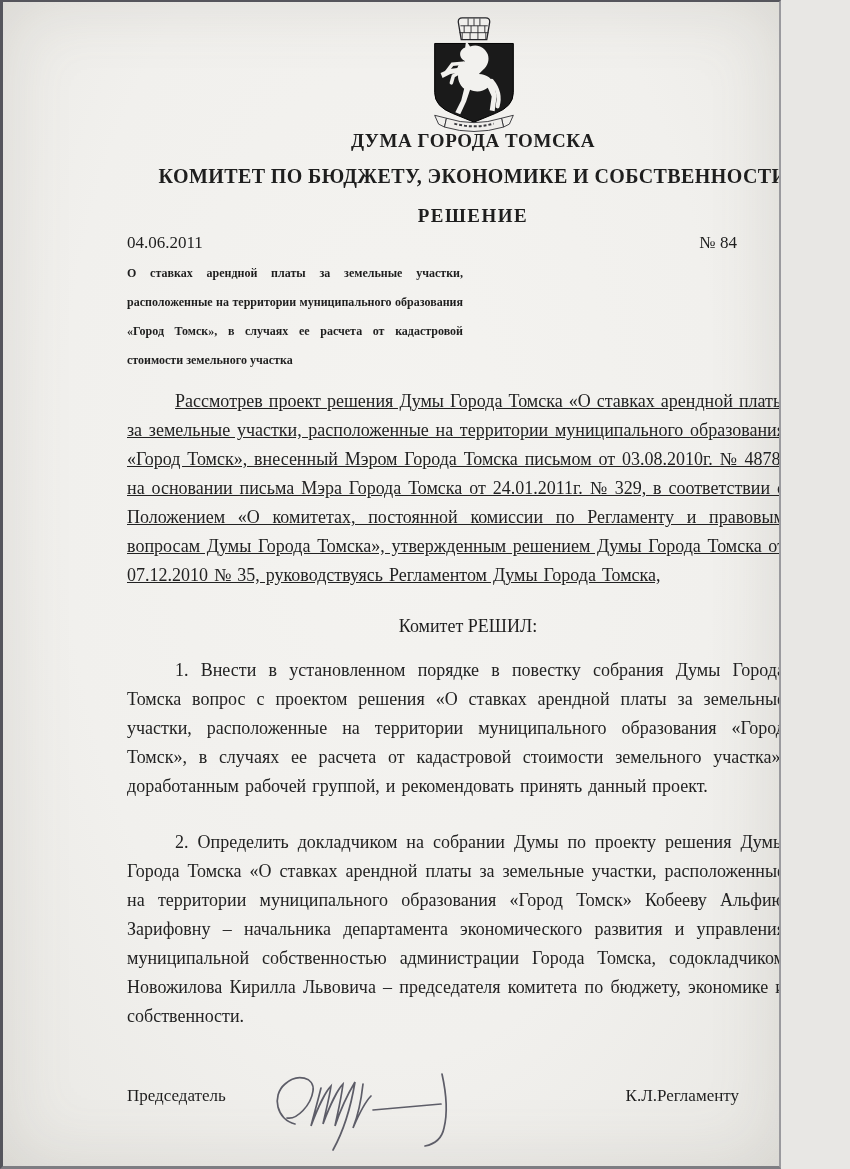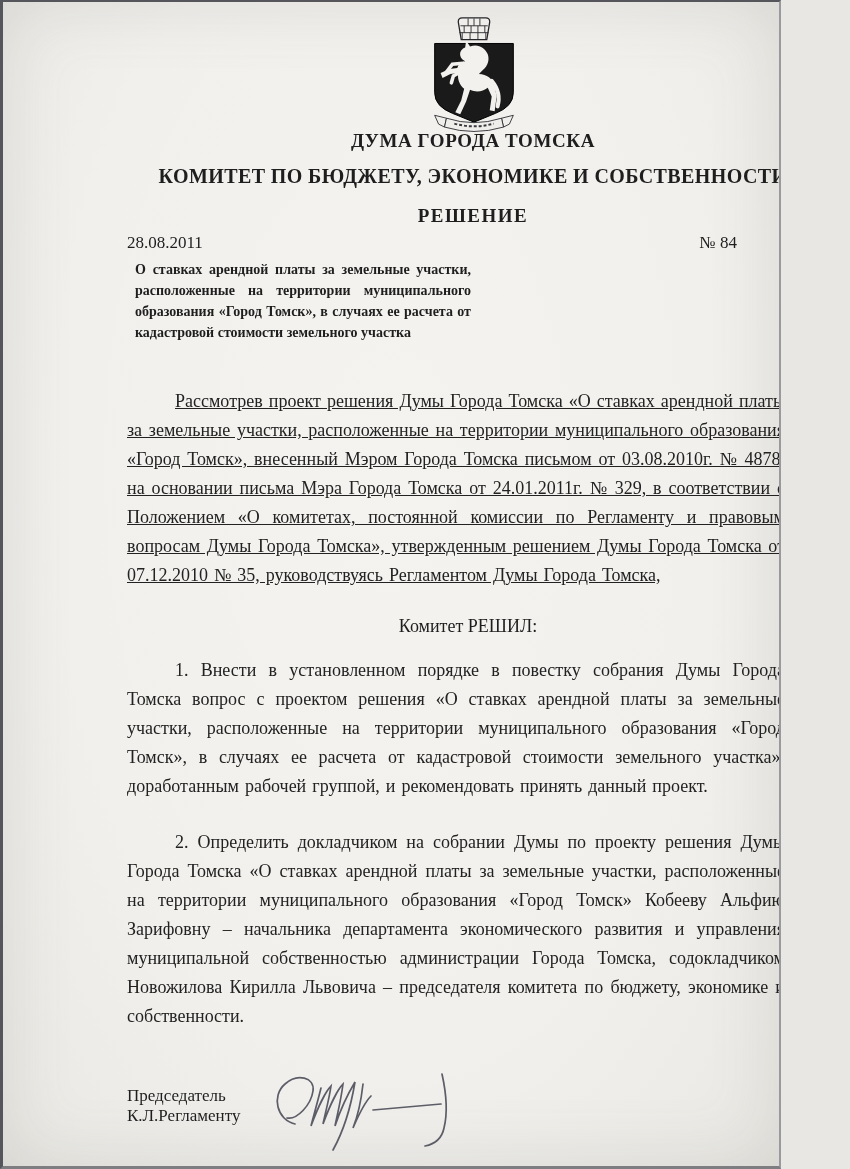--- a/index.html
+++ b/index.html
@@ -14,32 +14,32 @@
     overflow:hidden;
   }
   .abs{position:absolute;}
   .center-head{left:90px;width:760px;text-align:center;font-weight:bold;}
   .org{top:128px;font-size:19px;letter-spacing:.6px;}
   .committee{top:163px;font-size:20px;letter-spacing:.4px;}
   .doctype{top:203px;font-size:19px;letter-spacing:1.5px;}
   .meta{top:231px;left:124px;width:658px;display:flex;justify-content:space-between;font-size:17px;}
   .meta .num{margin-right:48px;}
   .subject{
-    top:257px;left:132px;width:336px;font-size:14px;line-height:21px;
+    top:257px;left:124px;width:336px;font-size:12px;line-height:29px;
     font-weight:bold;text-align:justify;text-align-last:left;
   }
   .body-par{
     left:124px;width:658px;font-size:18px;line-height:29px;
     text-align:justify;text-indent:48px;word-spacing:1.5px;color:#222;
   }
   .p1{top:385px;text-decoration:underline;}
   .resolved{top:614px;left:124px;width:658px;text-align:center;font-size:18px;padding-left:12px;}
   .item1{top:654px;}
   .item2{top:799px;margin-top:27px;}
-  .footer{top:1084px;left:124px;width:658px;display:flex;justify-content:space-between;font-size:17px;flex-direction:column;}
+  .footer{top:1084px;left:124px;width:658px;display:flex;justify-content:space-between;font-size:17px;}
   .footer .name{margin-right:46px;}
   .emblem{left:412px;top:6px;}
   .sig{left:258px;top:1058px;}
 </style>
 </head>
 <body>
 
 <div class="page">
 
   <svg class="abs emblem" width="118" height="128" viewBox="0 0 120 130" aria-hidden="true">
@@ -67,21 +67,21 @@
       <path d="M32,112 Q60,121 88,112 L90,121 Q60,130 30,121 Z" fill="#efeeeb" stroke="#2a2a2e" stroke-width="0.9"></path>
       <path d="M40,117.5 Q60,123 80,117.5" stroke="#3a3a3e" stroke-width="2" stroke-dasharray="3,2" fill="none"></path>
     </g>
   </svg>
 
   <div class="abs center-head org">ДУМА ГОРОДА ТОМСКА</div>
   <div class="abs center-head committee">КОМИТЕТ ПО БЮДЖЕТУ, ЭКОНОМИКЕ И СОБСТВЕННОСТИ</div>
   <div class="abs center-head doctype">РЕШЕНИЕ</div>
 
   <div class="abs meta">
-    <span>28.08.2011</span>
+    <span>04.06.2011</span>
     <span class="num">№ 84</span>
   </div>
 
   <div class="abs subject">О ставках арендной платы за земельные участки, расположенные на территории муниципального образования «Город Томск», в случаях ее расчета от кадастровой стоимости земельного участка</div>
 
   <div class="abs body-par p1">Рассмотрев проект решения Думы Города Томска «О ставках арендной платы за земельные участки, расположенные на территории муниципального образования «Город Томск», внесенный Мэром Города Томска письмом от 03.08.2010г. № 4878, на основании письма Мэра Города Томска от 24.01.2011г. № 329, в соответствии с Положением «О комитетах, постоянной комиссии по Регламенту и правовым вопросам Думы Города Томска», утвержденным решением Думы Города Томска от 07.12.2010 № 35, руководствуясь Регламентом Думы Города Томска,</div>
   <div class="abs resolved">Комитет РЕШИЛ:</div>
   <div class="abs body-par item1">1.  Внести в установленном порядке в повестку собрания Думы Города Томска вопрос с проектом решения «О ставках арендной платы за земельные участки, расположенные на территории муниципального образования «Город Томск», в случаях ее расчета от кадастровой стоимости земельного участка», доработанным рабочей группой,  и рекомендовать принять данный проект.</div>
   <div class="abs body-par item2">2.  Определить докладчиком на собрании Думы по проекту решения Думы Города Томска «О ставках арендной платы за земельные участки, расположенные на территории муниципального образования «Город Томск» Кобееву Альфию Зарифовну – начальника департамента экономического развития и управления муниципальной собственностью администрации Города Томска, содокладчиком Новожилова Кирилла Львовича – председателя комитета по бюджету, экономике и собственности.</div>
 

